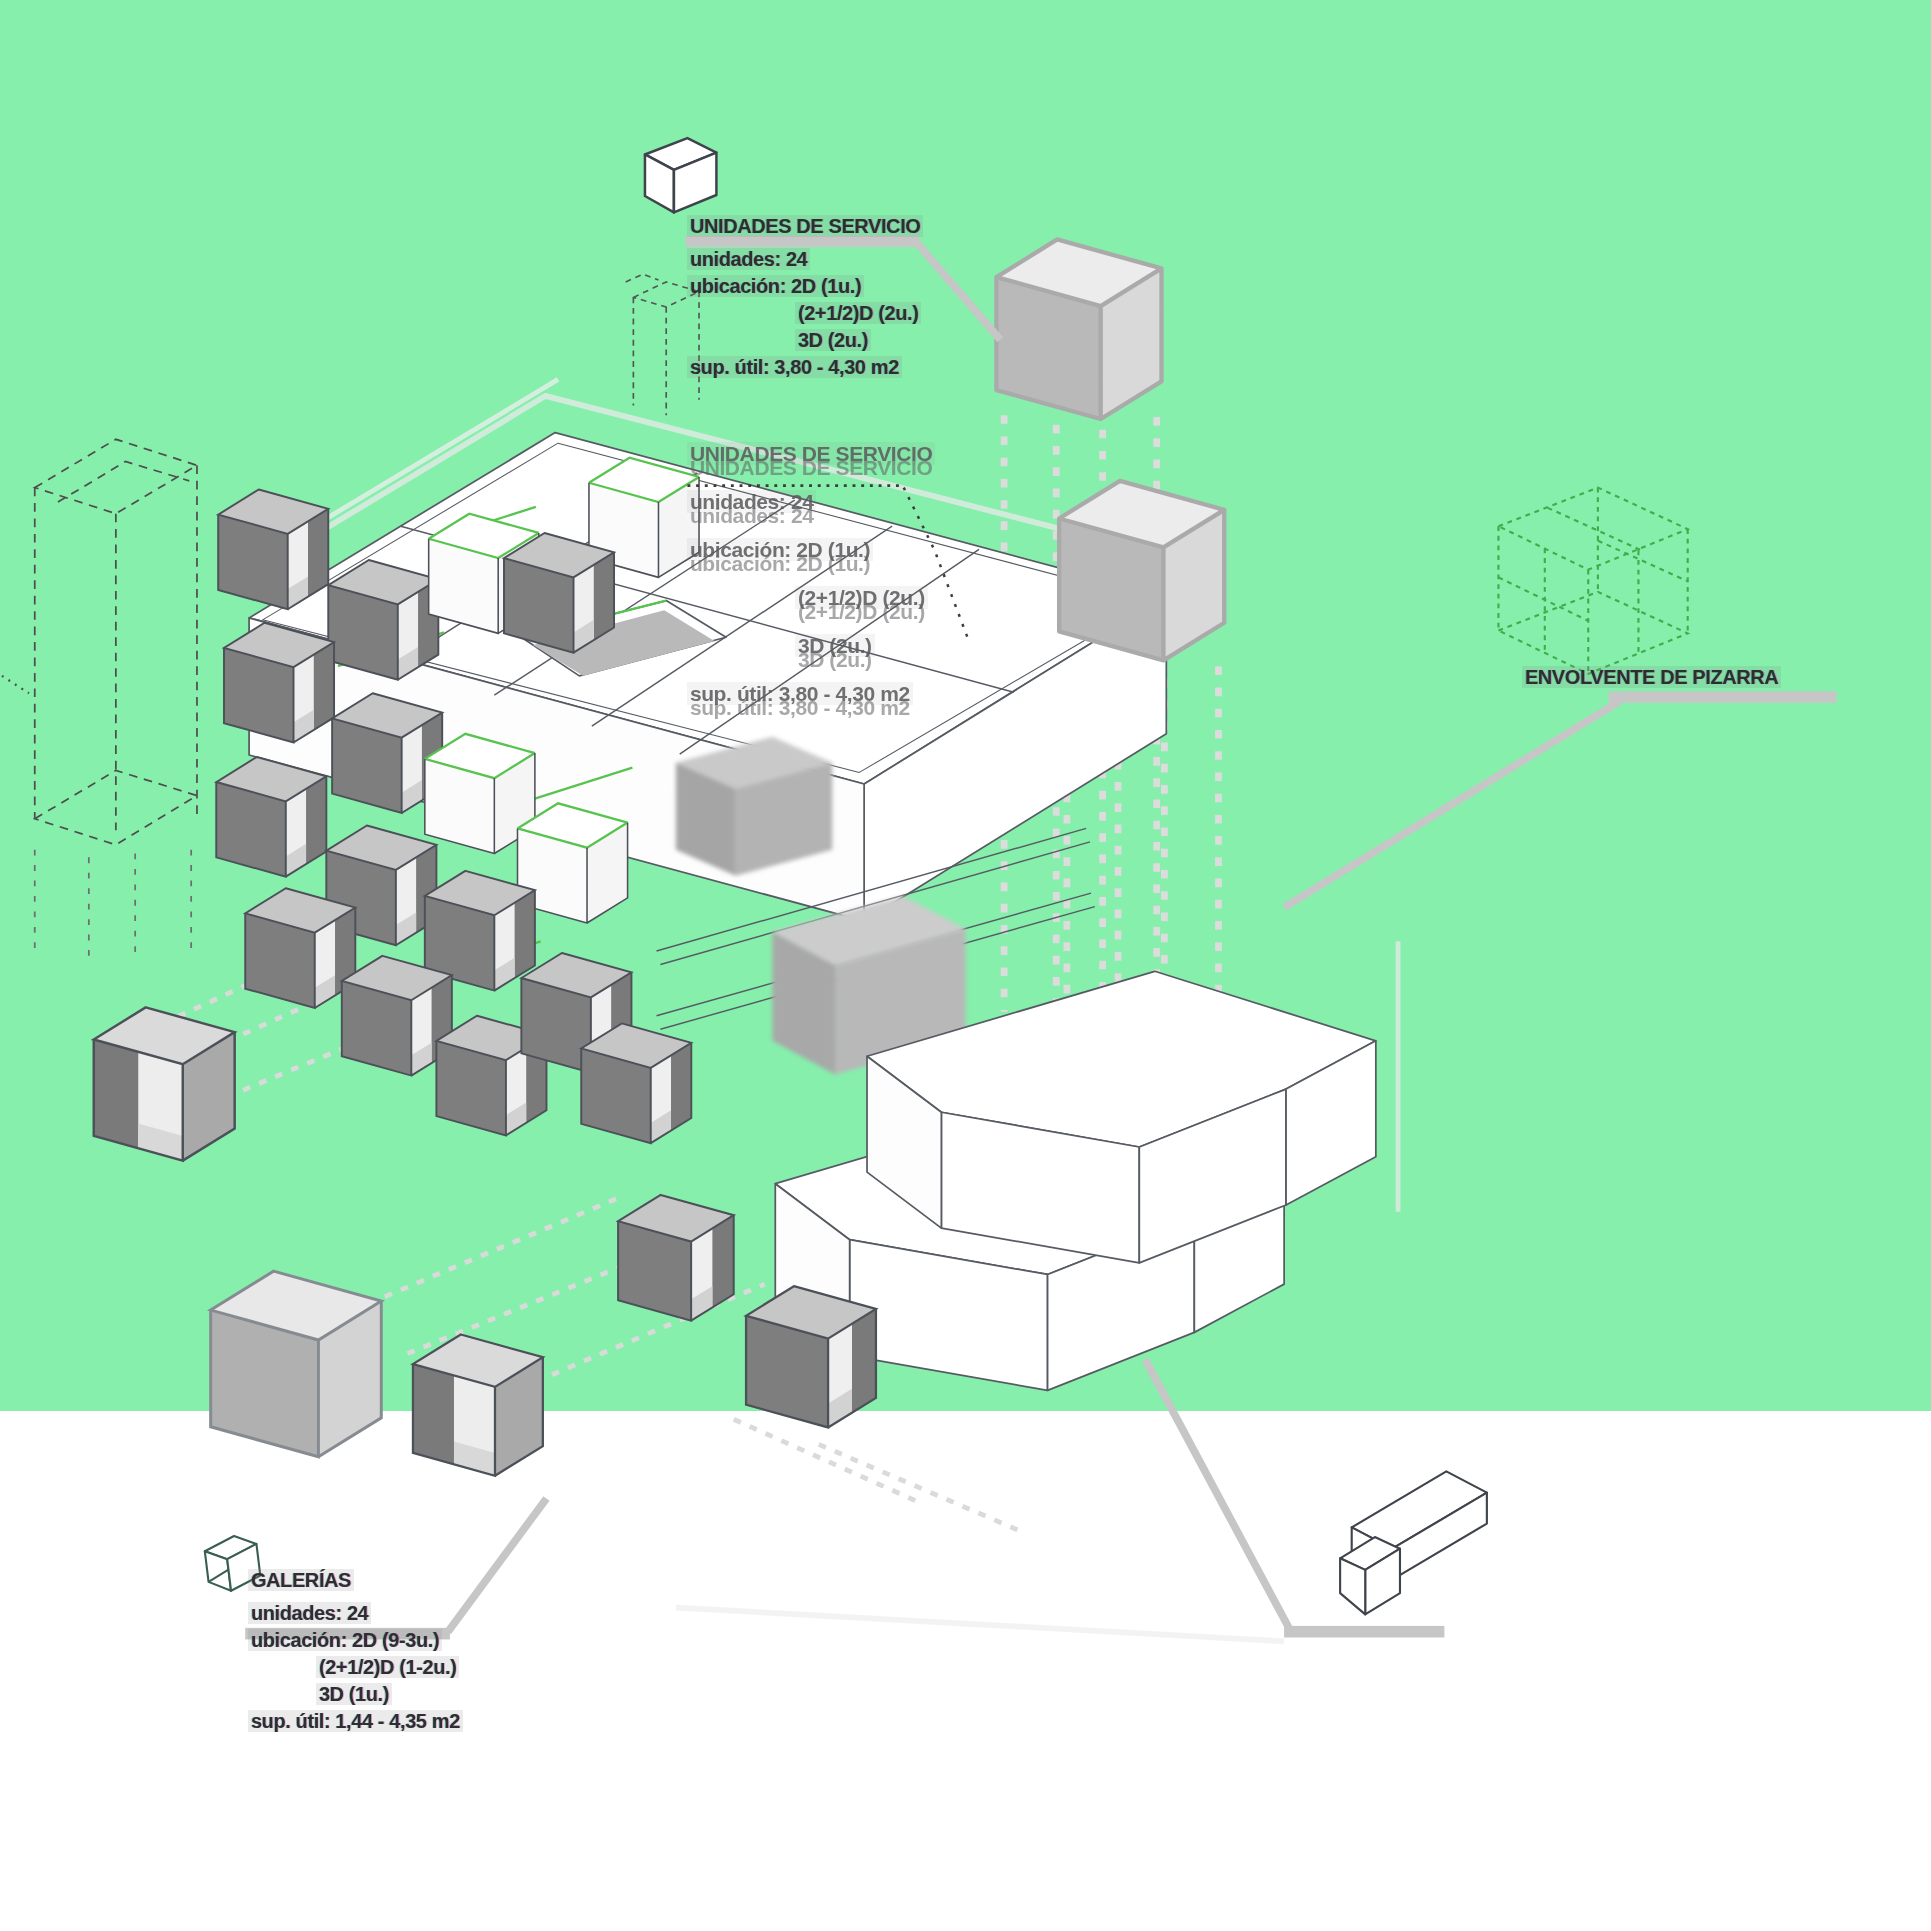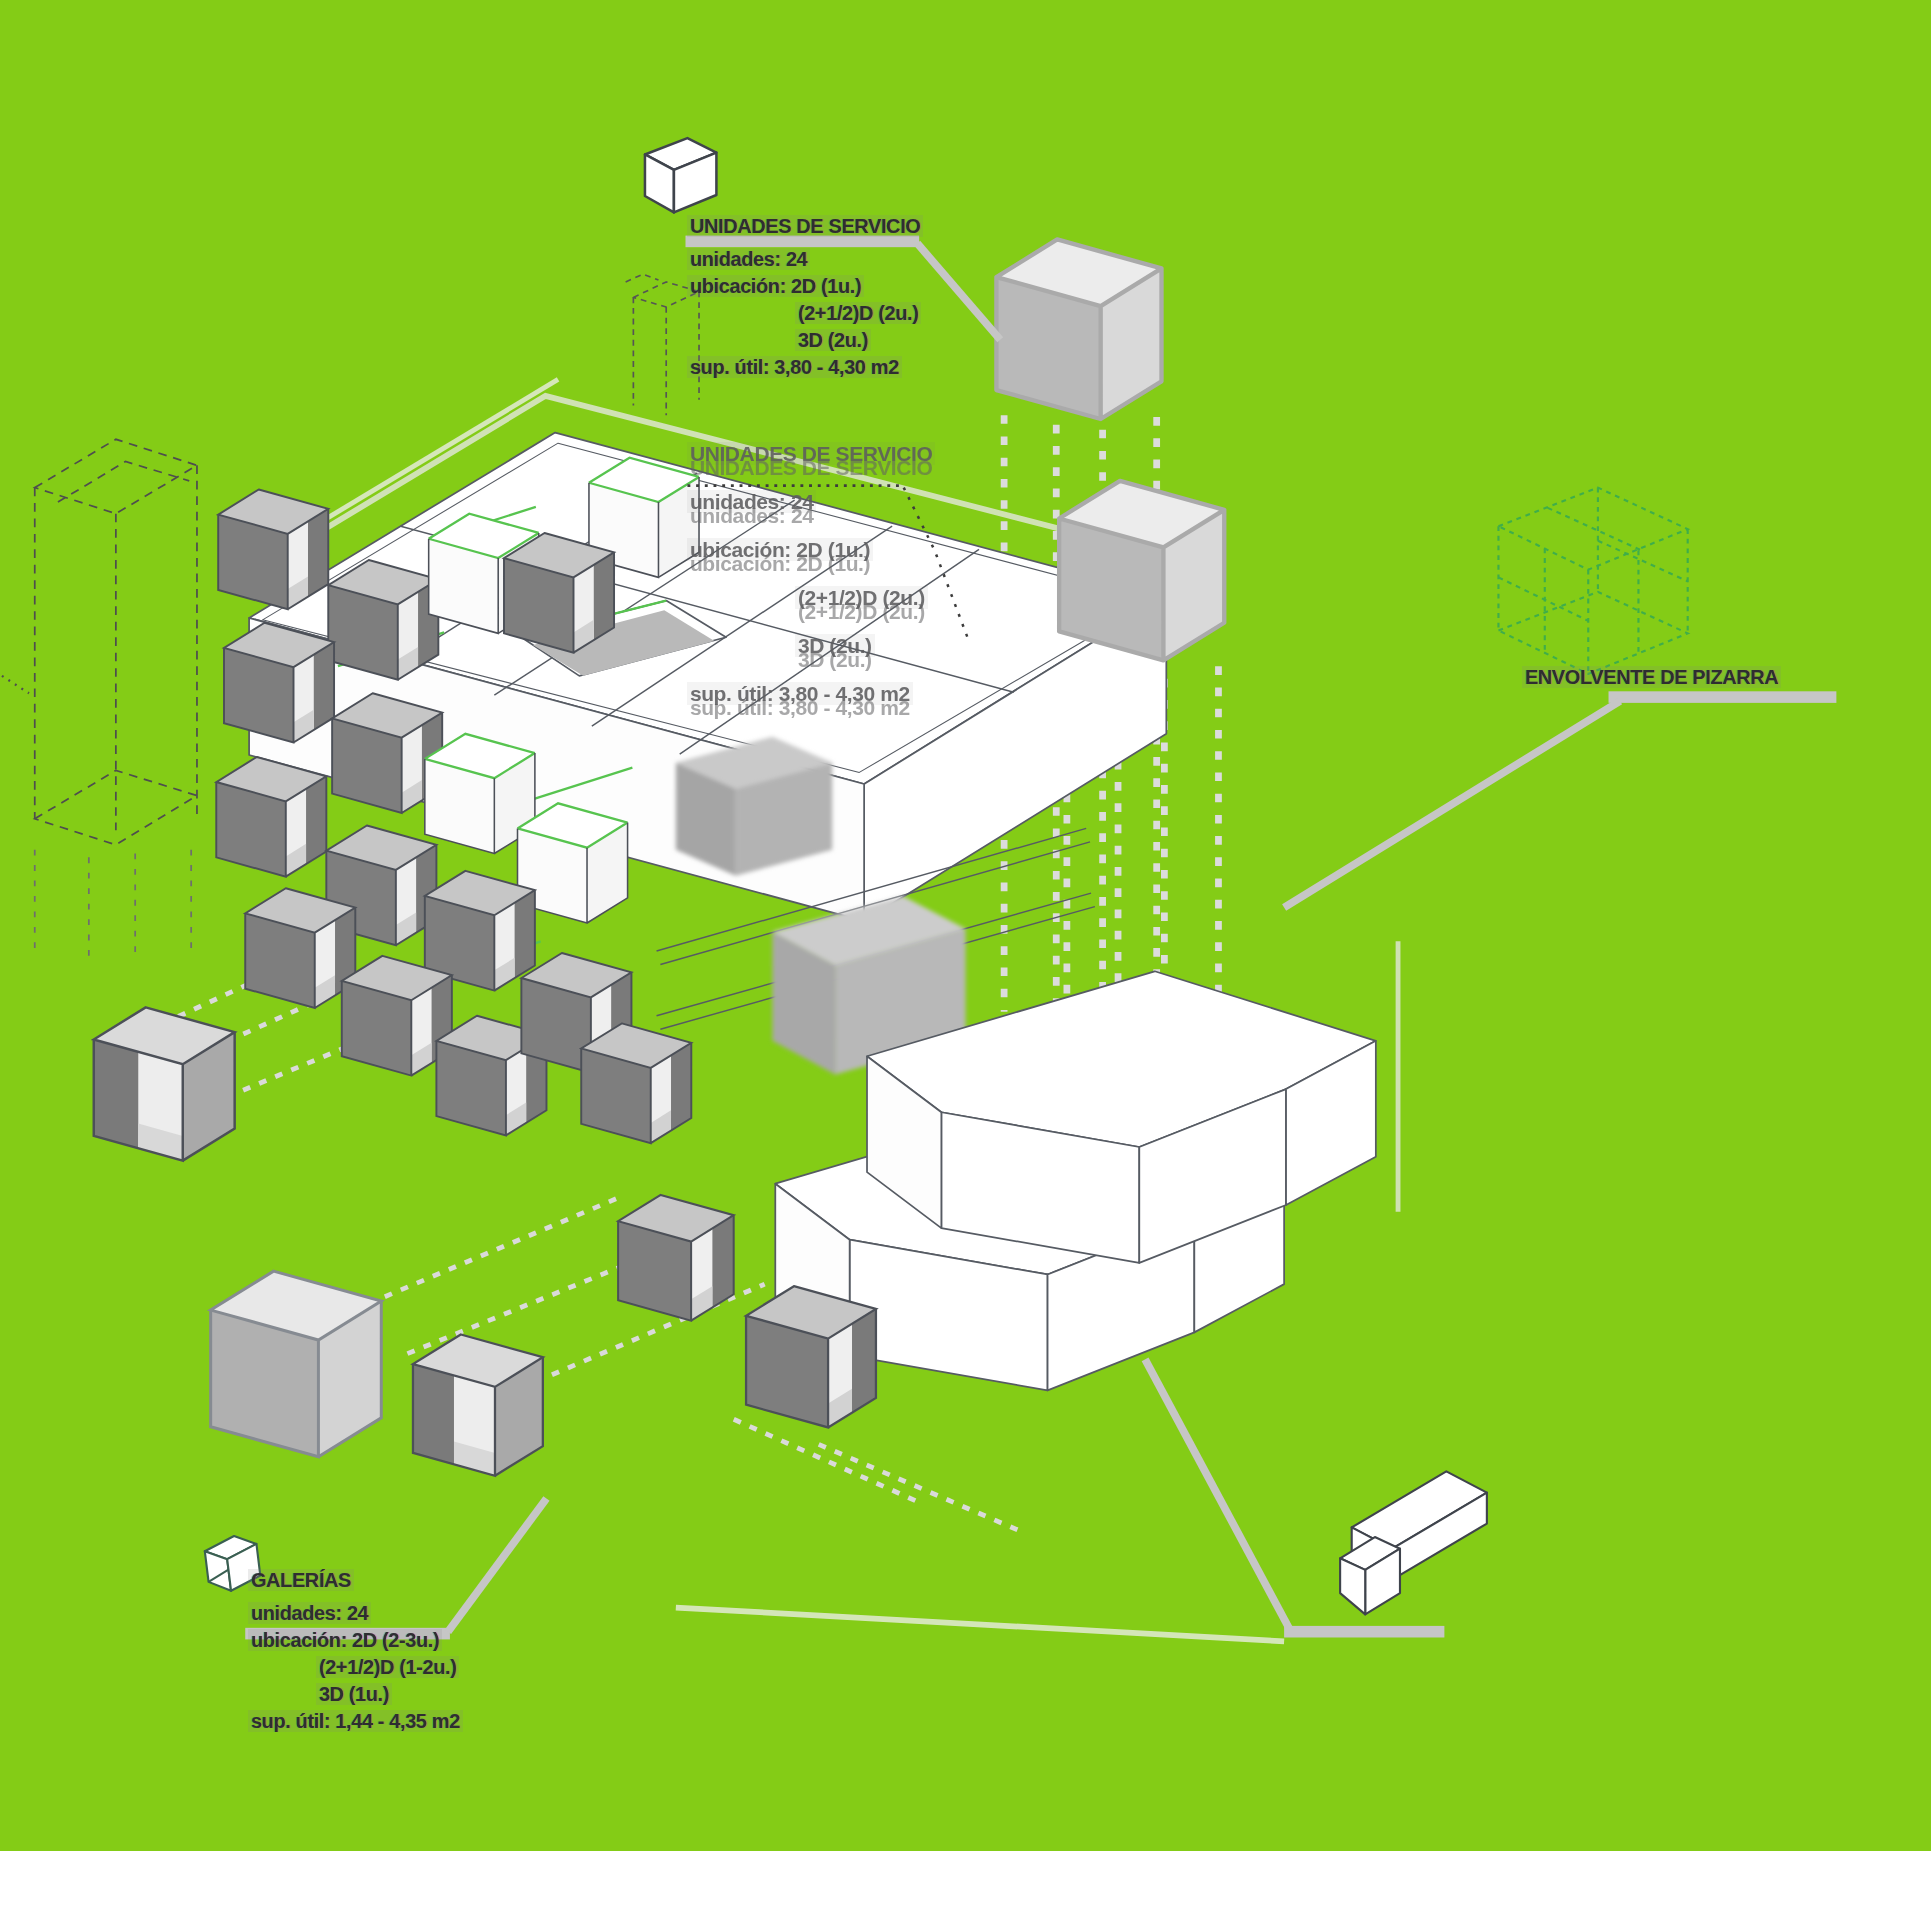--- a/index.html
+++ b/index.html
@@ -1,17 +1,17 @@
 <!DOCTYPE html>
 <html><head>
 <meta charset="utf-8">
 <style>
   html,body{margin:0;padding:0;width:1931px;height:1931px;background:#ffffff;overflow:hidden;
     font-family:"Liberation Sans",sans-serif;}
-  #stage{position:relative;width:1931px;height:1851px;background:#84cc16;}
+  #stage{position:relative;width:1931px;height:1411px;background:#86efac;}
   #iso{position:absolute;left:0;top:0;z-index:2;}
   
   .lbl{position:absolute;z-index:5;font-weight:bold;font-size:20px;line-height:27px;
        letter-spacing:-0.4px;color:#2e2e30;white-space:nowrap;
        text-shadow:0.9px 0 0 rgba(205,0,190,.28), -0.9px 0 0 rgba(0,160,90,.30);}
   .lbl .ln{display:block;}
   .lbl .ln>span{background:rgba(130,130,130,.16);padding:0 2.9px;}
   .lbl .t{margin-bottom:5.8px;}
   .ind85{margin-left:108px}
   .ind96{margin-left:68px}
@@ -291,21 +291,21 @@
   <span class="ln"><span>sup. útil: 3,80 - 4,30 m2</span></span>
 </div>
 
 <div class="lbl" style="left:1522px;top:664px">
   <span class="ln t"><span>ENVOLVENTE DE PIZARRA</span></span>
 </div>
 
 <div class="lbl" style="left:248px;top:1567px">
   <span class="ln t"><span>GALERÍAS</span></span>
   <span class="ln"><span>unidades: 24</span></span>
-  <span class="ln"><span>ubicación: 2D (2-3u.)</span></span>
+  <span class="ln"><span>ubicación: 2D (9-3u.)</span></span>
   <span class="ln ind96"><span>(2+1/2)D (1-2u.)</span></span>
   <span class="ln ind96"><span>3D (1u.)</span></span>
   <span class="ln"><span>sup. útil: 1,44 - 4,35 m2</span></span>
 </div>
 
 
 </div>
 
 
 </body></html>

